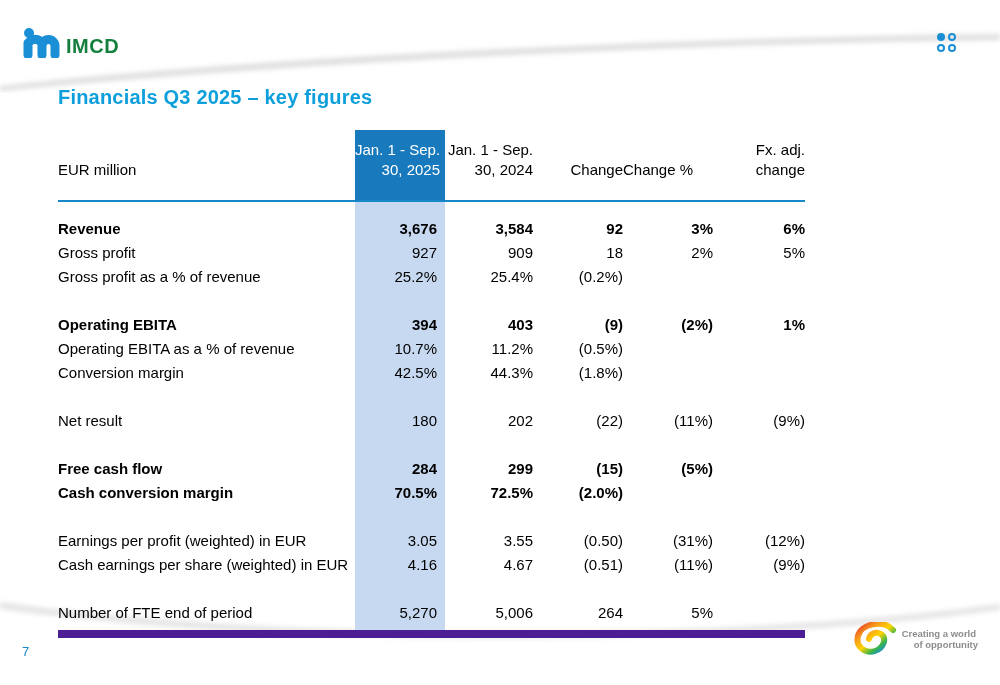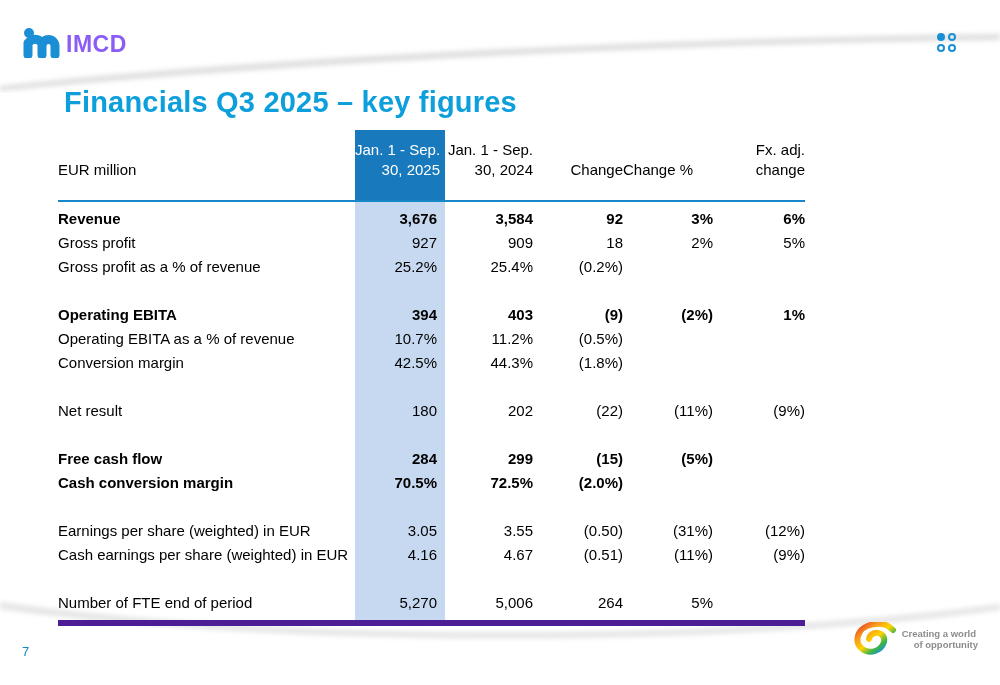--- a/index.html
+++ b/index.html
@@ -9,48 +9,48 @@
     background:#ffffff;
     font-family:"Liberation Sans", sans-serif;
     color:#000000;
     overflow:hidden;
   }
   .deco{position:absolute;z-index:0;pointer-events:none;}
   .content{position:relative;z-index:1;}
 
   
   .logo{position:absolute;left:22px;top:28px;display:flex;align-items:flex-end;gap:6px;}
-  .logo-text{font-size:23px;font-weight:700;color:#8b5cf6;letter-spacing:.5px;line-height:1;padding-bottom:2px;}
+  .logo-text{font-size:20px;font-weight:700;color:#15803d;letter-spacing:.5px;line-height:1;padding-bottom:2px;}
 
   
   .dots{position:absolute;right:44px;top:33px;display:grid;grid-template-columns:8px 8px;grid-gap:3px;}
   .dot{width:8px;height:8px;border-radius:50%;box-sizing:border-box;}
   .dot.filled{background:#1b8fd6;}
   .dot.ring{border:2.5px solid #1b8fd6;background:transparent;}
 
   
   .title{
-    position:absolute;left:64px;top:86px;
-    font-size:29px;font-weight:700;color:#0d9fdb;
+    position:absolute;left:58px;top:86px;
+    font-size:20px;font-weight:700;color:#0d9fdb;
     letter-spacing:.2px;
   }
 
   
   .ktable{position:absolute;left:58px;top:130px;width:747px;font-size:15px;}
   .thead{position:relative;display:flex;align-items:flex-end;height:70px;border-bottom:2px solid #1787c8;}
   .hl-header{position:absolute;left:297px;top:0;width:90px;height:70px;background:#1879bd;z-index:0;}
   .hcell{position:relative;z-index:1;box-sizing:border-box;padding-bottom:20px;white-space:nowrap;line-height:20px;}
   .h-label{width:297px;text-align:left;}
   .h-v2025{width:90px;text-align:right;padding-right:5px;color:#ffffff;}
   .h-v2024{width:88px;text-align:right;}
   .h-change{width:90px;text-align:right;}
   .h-changepct{width:90px;text-align:left;}
   .h-fxadj{width:92px;text-align:right;margin-top:40px;}
 
-  .tbody{position:relative;padding-top:4px;padding-bottom:6px;border-bottom:6px solid #4c1d95;}
+  .tbody{position:relative;padding-top:14px;padding-bottom:6px;border-bottom:8px solid #4c1d95;}
   .tbody::before{
     content:"";position:absolute;left:297px;top:0;bottom:0;width:90px;
     background:#c7d9f1;z-index:0;
   }
   .trow{position:relative;z-index:1;display:flex;align-items:center;height:24px;}
   .trow.bold{font-weight:700;}
   .spacer{height:24px;}
   .cell{box-sizing:border-box;white-space:nowrap;}
   .c-label{width:297px;text-align:left;}
   .c-v2025{width:90px;text-align:right;padding-right:8px;}
@@ -197,21 +197,21 @@
           <div class="trow bold">
             <div class="cell c-label">Cash conversion margin</div>
             <div class="cell c-v2025">70.5%</div>
             <div class="cell c-v2024">72.5%</div>
             <div class="cell c-change">(2.0%)</div>
             <div class="cell c-changepct"></div>
             <div class="cell c-fxadj"></div>
           </div>
           <div class="spacer"></div>
           <div class="trow">
-            <div class="cell c-label">Earnings per share (weighted) in EUR</div>
+            <div class="cell c-label">Earnings per profit (weighted) in EUR</div>
             <div class="cell c-v2025">3.05</div>
             <div class="cell c-v2024">3.55</div>
             <div class="cell c-change">(0.50)</div>
             <div class="cell c-changepct">(31%)</div>
             <div class="cell c-fxadj">(12%)</div>
           </div>
           <div class="trow">
             <div class="cell c-label">Cash earnings per share (weighted) in EUR</div>
             <div class="cell c-v2025">4.16</div>
             <div class="cell c-v2024">4.67</div>

